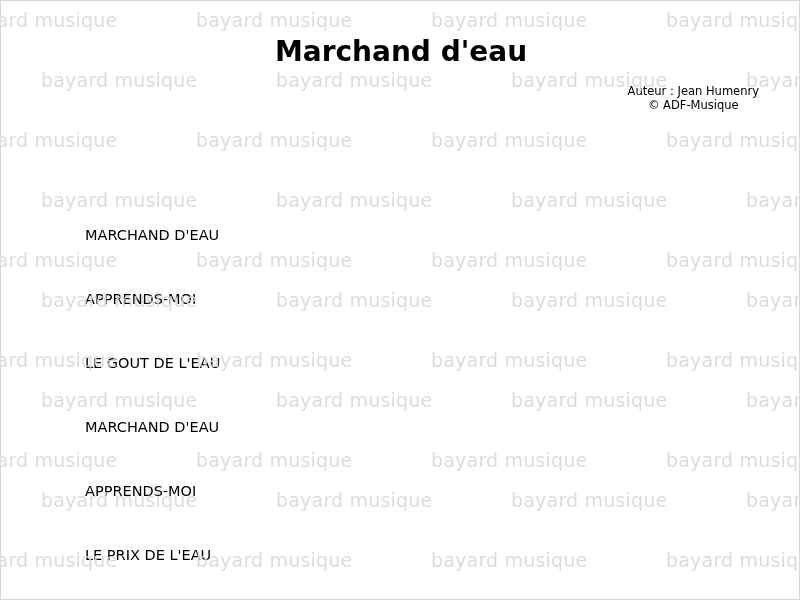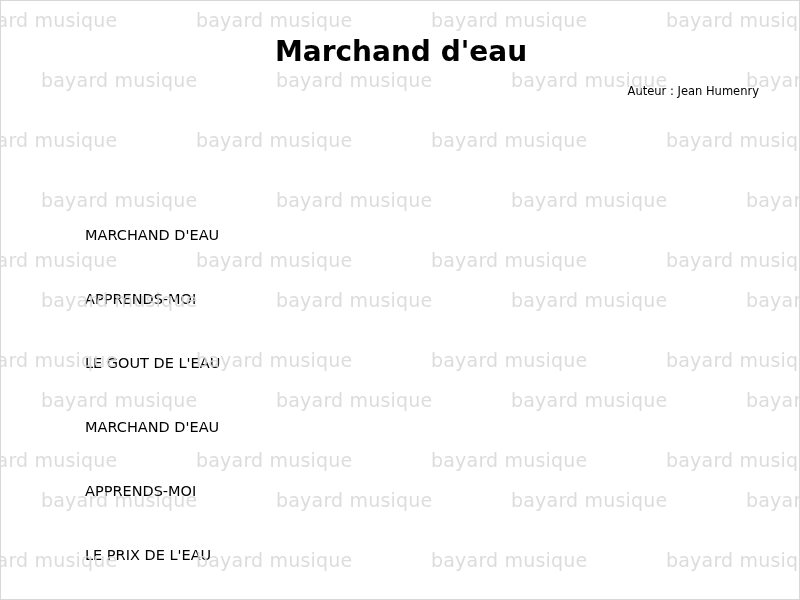--- a/index.html
+++ b/index.html
@@ -88,20 +88,21 @@
 <body>
 
 <div class="page">
 
   <div class="content">
 
     <div class="doc-title">Marchand d'eau</div>
 
     <div class="credits">
       <div>Auteur : Jean Humenry</div>
+      <div>© ADF-Musique</div>
     </div>
 
     <div class="lyrics">
 
       <div class="block">
         <div class="line">MARCHAND D'EAU</div>
         <div class="line">APPRENDS-MOI</div>
         <div class="line">LE GOUT DE L'EAU</div>
         <div class="line">MARCHAND D'EAU</div>
         <div class="line">APPRENDS-MOI</div>

